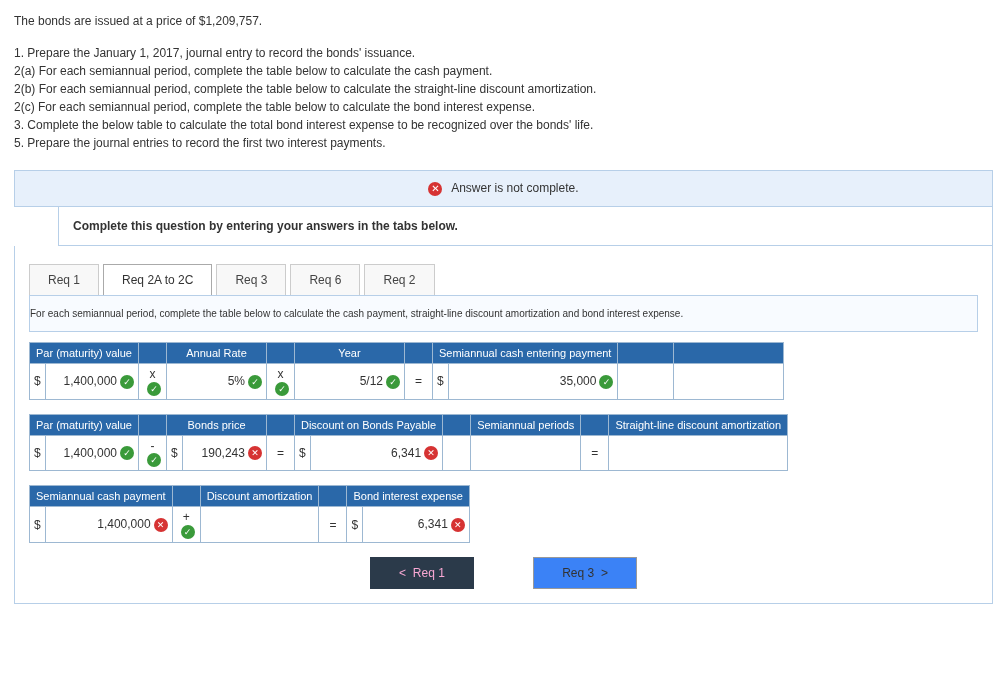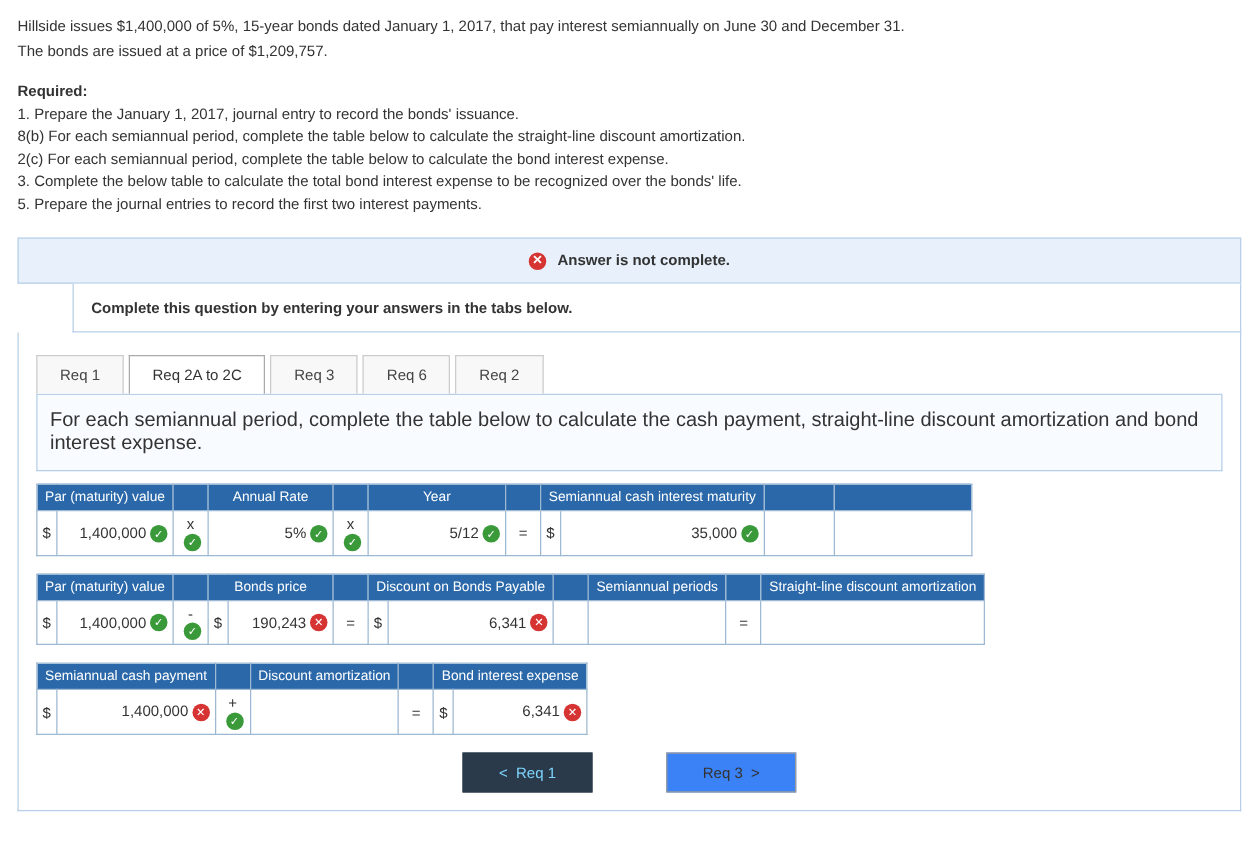--- a/index.html
+++ b/index.html
@@ -1,54 +1,53 @@
 <!DOCTYPE html>
 <html><head>
 <meta charset="utf-8">
 <style>
   * { box-sizing: border-box; margin: 0; padding: 0; }
   body { font-family: Arial, sans-serif; font-size: 12px; color: #333; background: #fff; padding: 12px 14px; }
   .intro p { margin-bottom: 2px; line-height: 1.5; }
   .required { margin-top: 14px; }
   .required .title { font-weight: bold; }
   .required div { line-height: 1.5; }
-  .answer-banner { margin-top: 18px; background: #e7f0fb; border: 1px solid #b7cfe8; padding: 10px; text-align: center; font-weight: bold; }
+  .answer-banner { margin-top: 18px; background: #e7f0fb; border: 1px solid #b7cfe8; padding: 10px; text-align: center; font-weight: normal; }
   .answer-banner .x-icon { display:inline-block; width:14px; height:14px; background:#d63333; border-radius:50%; color:#fff; font-size:10px; line-height:14px; vertical-align:middle; margin-right:6px; }
   .instruct-row { background:#fff; border:1px solid #b7cfe8; border-top:none; padding:12px 14px; font-weight:bold;margin-left:44px; }
   .tabs-area { border:1px solid #b7cfe8; border-top:none; padding:18px 14px 14px 14px; }
   .tabs { display:flex; border-bottom:1px solid #b7cfe8; }
   .tab { border:1px solid #aaa; border-bottom:none; padding:8px 18px; margin-right:4px; background:#fff; font-size:12px; cursor:pointer; }
   .tab.inactive { color:#444; background:#f8f8f8; border-color:#ccc; }
-  .tab-desc { border:1px solid #b7cfe8; border-top:none; padding:12px 10px; background:#f8fbff; font-size:16px; }
+  .tab-desc { border:1px solid #b7cfe8; border-top:none; padding:12px 0; background:#f8fbff; font-size:10px; }
   .calc-area { padding:10px 0 0 0; }
   table.calc { border-collapse:collapse; margin-bottom:14px; }
   table.calc th { background:#2a68a9; color:#fff; font-weight:normal; font-size:11px; text-align:center; padding:4px 6px; border:1px solid #9db8d2; }
   table.calc td { border:1px solid #9db8d2; padding:3px 4px; height:24px; font-size:12px; background:#fff; vertical-align:middle; }
   table.calc td.dollar { width:14px; text-align:center; color:#333; }
   table.calc td.val { text-align:right; padding-right:4px; min-width:80px; }
   table.calc td.op { width:28px; text-align:center; }
   table.calc td.empty { background:#fff; }
   .chk { display:inline-block; width:14px; height:14px; border-radius:50%; background:#3a9a3a; color:#fff; font-size:9px; text-align:center; line-height:14px; vertical-align:middle; margin-left:3px; }
   .x { display:inline-block; width:14px; height:14px; border-radius:50%; background:#d63333; color:#fff; font-size:9px; text-align:center; line-height:14px; vertical-align:middle; margin-left:3px; }
   .nav-row { text-align:center; margin-top:6px; }
   .nav-btn { display:inline-block; padding:8px 28px; margin:0 28px; background:#3b82f6; border:1px solid #999; font-size:12px; cursor:pointer; }
-  .nav-btn.dark { background:#2b3a4a; color:#7dd3fc; border-color:#2b3a4a; }
+  .nav-btn.dark { background:#2b3a4a; color:#f9a8d4; border-color:#2b3a4a; }
 </style>
 </head>
 <body>
 
 <div class="intro">
-  <p>Hillside issues $1,400,000 of 5%, 15-year bonds dated January 1, 2017, that pay interest semiannually on June 30 and December 31.</p>
   <p>The bonds are issued at a price of $1,209,757.</p>
 </div>
 
 <div class="required">
-  <div class="title">Required:</div>
   <div>1. Prepare the January 1, 2017, journal entry to record the bonds' issuance.</div>
-  <div>8(b) For each semiannual period, complete the table below to calculate the straight-line discount amortization.</div>
+  <div>2(a) For each semiannual period, complete the table below to calculate the cash payment.</div>
+  <div>2(b) For each semiannual period, complete the table below to calculate the straight-line discount amortization.</div>
   <div>2(c) For each semiannual period, complete the table below to calculate the bond interest expense.</div>
   <div>3. Complete the below table to calculate the total bond interest expense to be recognized over the bonds' life.</div>
   <div>5. Prepare the journal entries to record the first two interest payments.</div>
 </div>
 
 <div class="answer-banner">
   <span class="x-icon">✕</span>
   <span>Answer is not complete.</span>
 </div>
 
@@ -68,21 +67,21 @@
 
     <table class="calc">
       <tbody>
           <tr>
         <th colspan="2">Par (maturity) value</th>
         <th style="width:28px"></th>
         <th style="min-width:100px">Annual Rate</th>
         <th style="width:28px"></th>
         <th style="min-width:110px">Year</th>
         <th style="width:28px"></th>
-        <th colspan="2" style="min-width:130px">Semiannual cash interest maturity</th>
+        <th colspan="2" style="min-width:130px">Semiannual cash entering payment</th>
         <th style="width:56px"></th>
         <th style="width:110px"></th>
       </tr>
       <tr>
         <td class="dollar">$</td>
         <td class="val"><span>1,400,000</span><span class="chk">✓</span></td>
         <td class="op"><span>x</span><span class="chk">✓</span></td>
         <td class="val"><span>5%</span><span class="chk">✓</span></td>
         <td class="op"><span>x</span><span class="chk">✓</span></td>
         <td class="val"><span>5/12</span><span class="chk">✓</span></td>

